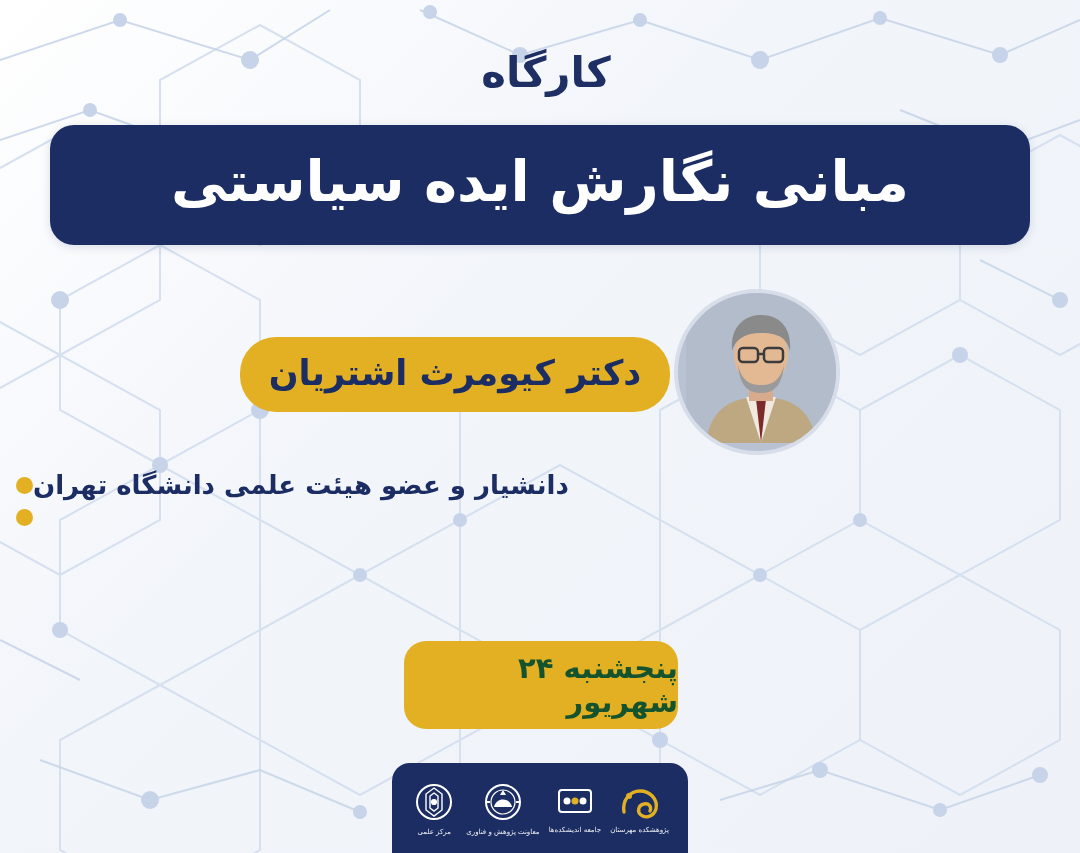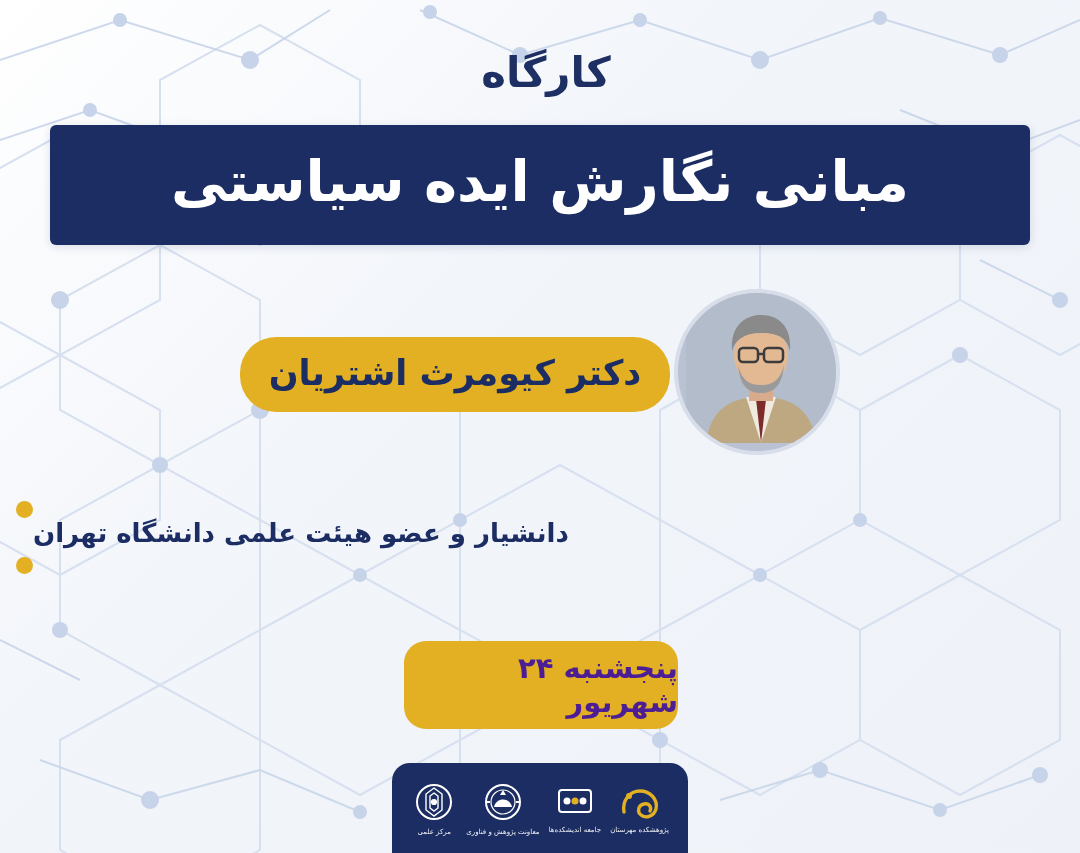--- a/index.html
+++ b/index.html
@@ -41,21 +41,21 @@
     letter-spacing: 0px;
     margin-left: 6px;
   }
   .title-bar {
     position: absolute;
     top: 125px;
     left: 50px;
     width: 980px;
     height: 120px;
     background: #1b2d63;
-    border-radius: 6px;
+    border-radius: 24px;
     display: flex;
     align-items: center;
     justify-content: center;
     box-shadow: 0 2px 10px rgba(27,45,99,0.15);
   }
   .title-bar .title-text {
     color: #ffffff;
     font-size: 56px;
     font-weight: 700;
     line-height: 1.1;
@@ -119,40 +119,39 @@
     background: #e2b022;
     margin-left: 16px;
     margin-right: 0;
     flex: 0 0 auto;
   }
   .bullet-text {
     color: #1b2d63;
     font-size: 26px;
     font-weight: 700;
     white-space: nowrap;
-    margin-top: 48px;
   }
 
   
   .date-box {
     position: absolute;
     top: 641px;
     left: 404px;
     width: 274px;
     height: 88px;
     background: #e2b022;
     border-radius: 22px;
     display: flex;
     flex-direction: column;
     align-items: center;
     justify-content: center;
     gap: 2px;
   }
   .date-box .d-line1 {
-    color: #4c1d95;
+    color: #14532d;
     font-size: 29px;
     font-weight: 700;
   }
   .date-box .d-line2 {
     color: #1b2d63;
     font-size: 25px;
     font-weight: 700;
   }
 
   

